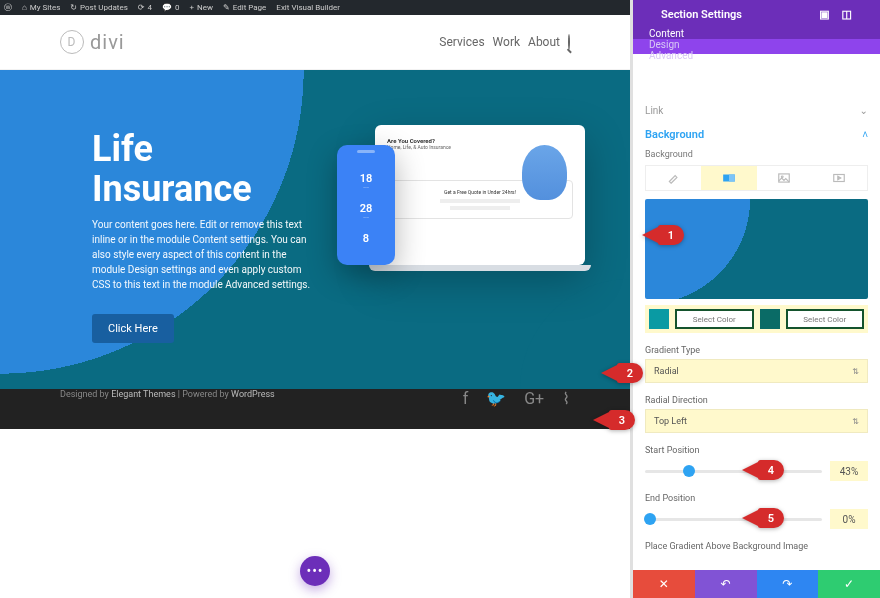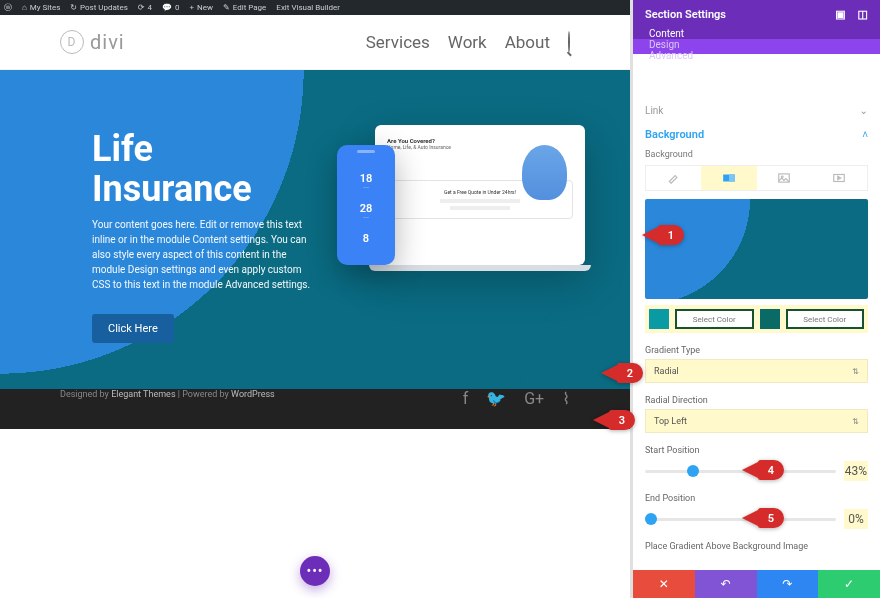--- a/index.html
+++ b/index.html
@@ -12,21 +12,21 @@
   .wp-bar .item { display: flex; align-items: center; gap: 3px; cursor: pointer; }
   .pink-sq { width:8px; height:8px; background:#e83e8c; display:inline-block;}
   .wp-icon { display:inline-block; }
 
   
   .page { position:absolute; left:0; top:15px; width:630px; height:583px; background:#fff; }
 
   .site-header { height:55px; background:#fff; display:flex; align-items:center; padding:0 60px; border-bottom:1px solid rgba(0,0,0,0.05);}
   .logo { display:flex; align-items:center; gap:6px; color:#999; font-size:20px; font-weight:400; letter-spacing:1px;}
   .logo-circle { width:24px; height:24px; border:1.5px solid #bbb; border-radius:50%; display:flex; align-items:center; justify-content:center; font-size:12px; color:#bbb;}
-  .site-nav { margin-left:auto; display:flex; gap:18px; font-size:17px; color:#666; }
+  .site-nav { margin-left:auto; display:flex; gap:8px; font-size:12px; color:#666; }
   .site-nav span { cursor:pointer;}
   .search-circle { width:13px; height:13px; border:1.5px solid #666; border-radius:50%; position:relative;}
   .search-circle::after { content:''; position:absolute; width:5px; height:1.5px; background:#666; bottom:-2px; right:-3px; transform:rotate(45deg);}
 
   .hero { height:319px; background:#2b87da radial-gradient(circle at top left, #2b87da 43%, #0a6b82 0%); position:relative; padding:60px 0 0 92px; color:#fff; overflow:hidden;}
   .hero h1 { font-size:36px; font-weight:700; line-height:1.1;}
   .hero p { font-size:10px; max-width:230px; margin-top:8px; line-height:1.5; opacity:0.95;}
   .hero-btn { display:inline-block; margin-top:22px; padding:8px 16px; background:#185fa0; color:#fff; font-size:11px; border-radius:3px; cursor:pointer;}
   .laptop-wrap { position:absolute; right:45px; top:55px; display:flex; align-items:flex-end;}
   .laptop { width:210px; height:140px; background:#fff; border-radius:6px; box-shadow:0 15px 40px rgba(0,0,0,0.25); padding:12px; position:relative;}
@@ -45,21 +45,21 @@
   .radial-bg{position:absolute; right:-110px; bottom:-110px; width:220px; height:220px; background:#0a6b82; border-radius:50%;}
 
   .site-footer { height:40px; background:#222; color:#888; display:flex; align-items:flex-start; padding:0 60px; font-size:9px;}
   .site-footer a{color:#bbb;}
   .footer-icons{margin-left:auto; display:flex; gap:18px; font-size:16px; color:#888;}
 
   .fab { position:absolute; left:300px; bottom:12px; width:30px; height:30px; border-radius:50%; background:#6c2eb9; color:#fff; display:flex; align-items:center; justify-content:center; font-size:14px; letter-spacing:1px; box-shadow:0 4px 12px rgba(108,46,185,0.4);}
 
   
   .panel { position:absolute; right:0; top:0; width:250px; height:598px; background:#fff; border-left:3px solid #e0e0e0; display:flex; flex-direction:column;}
-  .panel-header { height:28px; background:#6c2eb9; color:#fff; display:flex; align-items:center; padding:0 12px; font-size:11px; font-weight:600;}
+  .panel-header { height:28px; background:#6c2eb9; color:#fff; display:flex; align-items:center; padding:0 28px; font-size:11px; font-weight:600;}
   .panel-header .hicons{margin-left:auto; display:flex; gap:12px; font-size:11px;}
   .panel-tabs { height:26px; background:#8e44ec; display:flex;flex-direction:column;}
   .panel-tabs .tab{flex:0 0 auto; padding:0 16px; display:flex; align-items:center; color:#d9c9f5; font-size:10px; cursor:pointer;}
   .panel-tabs .tab.active{background:#6c2eb9; color:#fff;}
   .panel-body { flex:1; overflow:hidden; padding:0 12px 8px 12px; font-size:10px; color:#555; position:relative;margin-top:44px;}
 
   .collapsed-group{display:flex; align-items:center; height:24px; color:#999; font-size:10px;}
   .collapsed-group .chev{margin-left:auto;}
 
   .group-row{display:flex; align-items:center; margin:6px 0 8px 0;}
@@ -82,21 +82,21 @@
   .sw2{background:#0a6b66;}
   .swatch-row button{flex:1; height:20px; background:#fff; border:2px solid #14532d; font-size:8px; color:#777; cursor:pointer;}
 
   .field-label{font-size:9px; color:#666; margin:12px 0 4px;}
   .select{height:24px; background:#fff9cc; border:1px solid #f0eac0; display:flex; align-items:center; padding:0 8px; font-size:9px; color:#555; cursor:pointer;}
   .select .arr{margin-left:auto; font-size:8px; color:#888;}
 
   .slider-row{display:flex; align-items:center; gap:8px; margin-top:6px;}
   .slider-track{flex:1; height:3px; background:#e6e6e6; position:relative; border-radius:2px;}
   .slider-thumb{position:absolute; top:-5px; width:12px; height:12px; border-radius:50%; background:#2ea3f2; margin-left:-6px;}
-  .slider-val{width:24px; height:20px; background:#fff9cc; display:flex; align-items:center; justify-content:center; font-size:12px; color:#555;}
+  .slider-val{width:38px; height:20px; background:#fff9cc; display:flex; align-items:center; justify-content:center; font-size:10px; color:#555;}
 
   .footer-actions{height:28px; display:flex;}
   .footer-actions .fa{flex:1; display:flex; align-items:center; justify-content:center; color:#fff; font-size:12px; cursor:pointer;}
   .fa-close{background:#e74c3c;} .fa-undo{background:#8153d5;} .fa-redo{background:#2e86f2;} .fa-check{background:#2ecc71;}
 
   
   .anno{position:absolute; display:flex; align-items:center; z-index:50; filter:drop-shadow(0 1px 2px rgba(0,0,0,0.3));}
   .anno .tail{width:0;height:0;border-top:9px solid transparent;border-bottom:9px solid transparent;border-right:18px solid #d52b2b;}
   .anno .head{width:26px; height:20px; background:#d52b2b; border-radius:3px 12px 12px 3px; color:#fff; font-size:11px; font-weight:600; display:flex; align-items:center; justify-content:center; margin-left:-2px;}
 </style>

